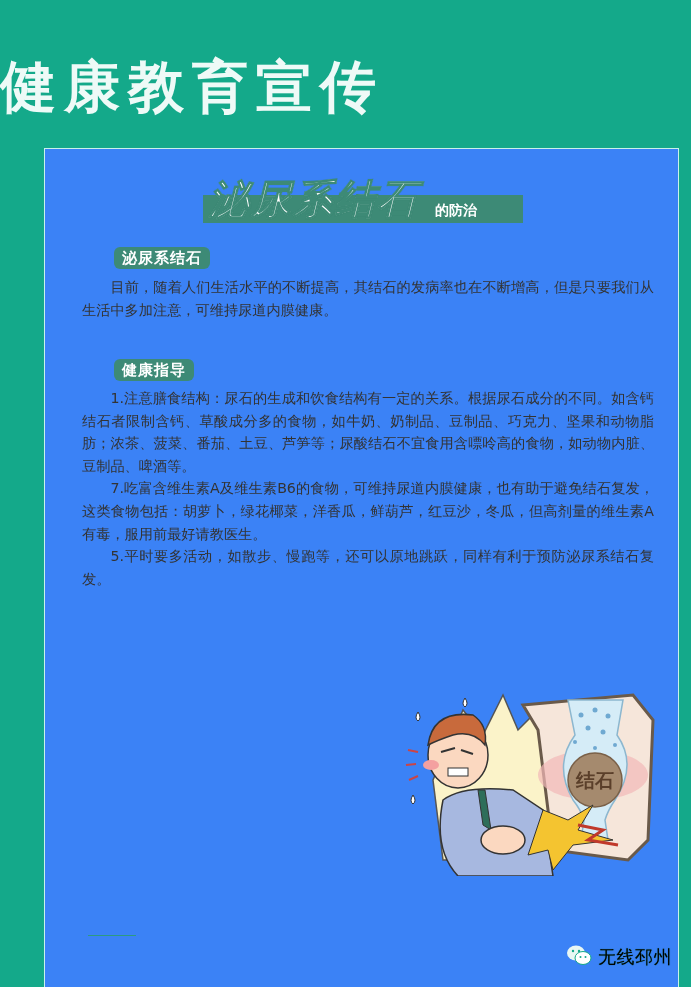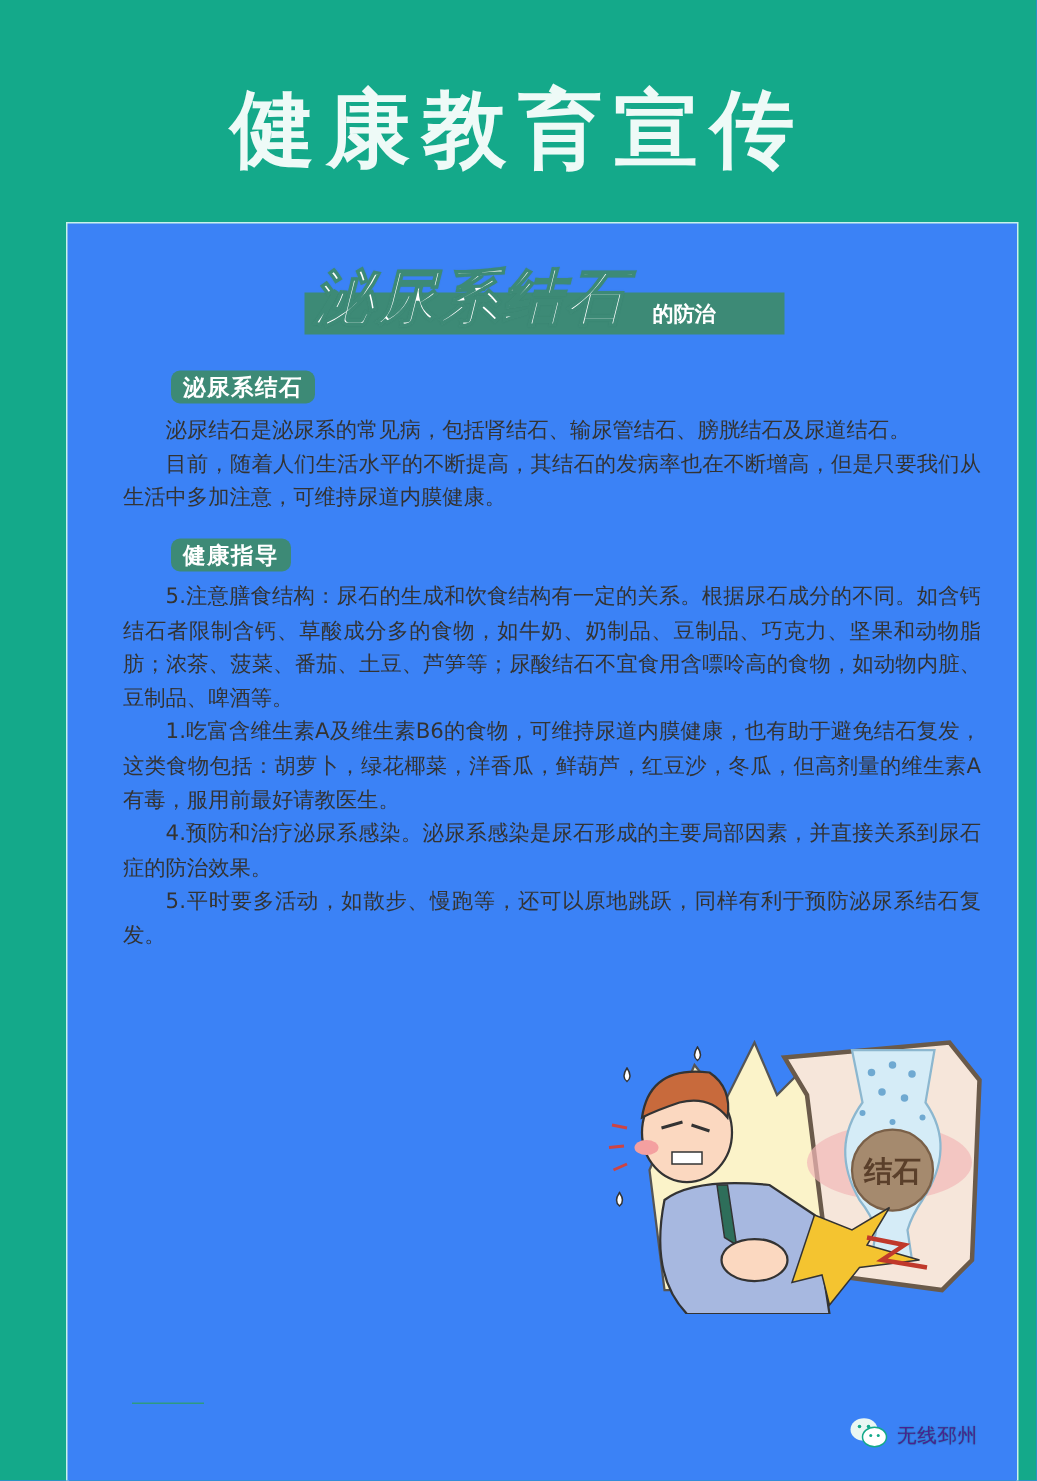--- a/index.html
+++ b/index.html
@@ -4,21 +4,21 @@
 <style>
   html, body { margin: 0; padding: 0; }
   body {
     width: 691px; height: 987px; overflow: hidden;
     background: #14a98a;
     font-family: "DejaVu Sans", "Liberation Sans", sans-serif;
     position: relative;
   }
   .header-title {
     position: absolute; left: 0; top: 52px; width: 691px;
-    text-align: center; color: #eefaf7;
+    text-align: left; color: #eefaf7;
     font-size: 56px; font-weight: bold; letter-spacing: 8px;
     line-height: 70px;
   }
   .panel {
     position: absolute; left: 45px; top: 149px; width: 633px; height: 932px;
     background: #3b82f6;
     box-shadow: 0 0 0 1px #c8f2ea;
   }
   .banner {
     position: absolute; left: 158px; top: 18px; width: 320px; height: 60px;
@@ -57,48 +57,46 @@
   }
   .footer-line {
     position: absolute; left: 88px; top: 935px; width: 48px; height: 1px;
     background: #2e9a80;
   }
   .watermark {
     position: absolute; left: 566px; top: 944px; height: 26px;
     display: flex; align-items: center; gap: 6px;
   }
   .watermark-text {
-    color: #4c1d95; font-size: 13px; letter-spacing: 0.5px;
+    color: #000000; font-size: 18px; letter-spacing: 0.5px;
     text-shadow: 0 0 1px #0c6e58;
   }
 </style>
 </head>
 <body>
 
 <div class="header-title">健康教育宣传</div>
 
 <div class="panel">
 
   <div class="banner">
     <div class="banner-bg"></div>
     <div class="banner-main">泌尿系结石</div>
     <div class="banner-sub">的防治</div>
   </div>
 
   <div class="badge" style="top:98px;">泌尿系结石</div>
   <div class="text" style="top:127px;">
-    <p>泌尿结石是泌尿系的常见病，包括肾结石、输尿管结石、膀胱结石及尿道结石。</p>
     <p>目前，随着人们生活水平的不断提高，其结石的发病率也在不断增高，但是只要我们从生活中多加注意，可维持尿道内膜健康。</p>
   </div>
 
   <div class="badge" style="top:210px;">健康指导</div>
   <div class="text" style="top:238px;">
-    <p>5.注意膳食结构：尿石的生成和饮食结构有一定的关系。根据尿石成分的不同。如含钙结石者限制含钙、草酸成分多的食物，如牛奶、奶制品、豆制品、巧克力、坚果和动物脂肪；浓茶、菠菜、番茄、土豆、芦笋等；尿酸结石不宜食用含嘌呤高的食物，如动物内脏、豆制品、啤酒等。</p>
-    <p>1.吃富含维生素A及维生素B6的食物，可维持尿道内膜健康，也有助于避免结石复发，这类食物包括：胡萝卜，绿花椰菜，洋香瓜，鲜葫芦，红豆沙，冬瓜，但高剂量的维生素A有毒，服用前最好请教医生。</p>
-    <p>4.预防和治疗泌尿系感染。泌尿系感染是尿石形成的主要局部因素，并直接关系到尿石症的防治效果。</p>
+    <p>1.注意膳食结构：尿石的生成和饮食结构有一定的关系。根据尿石成分的不同。如含钙结石者限制含钙、草酸成分多的食物，如牛奶、奶制品、豆制品、巧克力、坚果和动物脂肪；浓茶、菠菜、番茄、土豆、芦笋等；尿酸结石不宜食用含嘌呤高的食物，如动物内脏、豆制品、啤酒等。</p>
+    <p>7.吃富含维生素A及维生素B6的食物，可维持尿道内膜健康，也有助于避免结石复发，这类食物包括：胡萝卜，绿花椰菜，洋香瓜，鲜葫芦，红豆沙，冬瓜，但高剂量的维生素A有毒，服用前最好请教医生。</p>
     <p>5.平时要多活动，如散步、慢跑等，还可以原地跳跃，同样有利于预防泌尿系结石复发。</p>
   </div>
 
 
   <div class="illustration">
     <svg width="256" height="186" viewBox="0 0 256 186">
 
       <polygon points="30,90 60,20 80,45 100,5 115,40 140,15 150,120 120,170 40,170" fill="#fbf3c9" stroke="#555" stroke-width="1.5"></polygon>
 
       <polygon points="120,15 230,5 250,30 245,150 225,170 150,160 135,40" fill="#f6e6da" stroke="#6a5a4a" stroke-width="3"></polygon>

